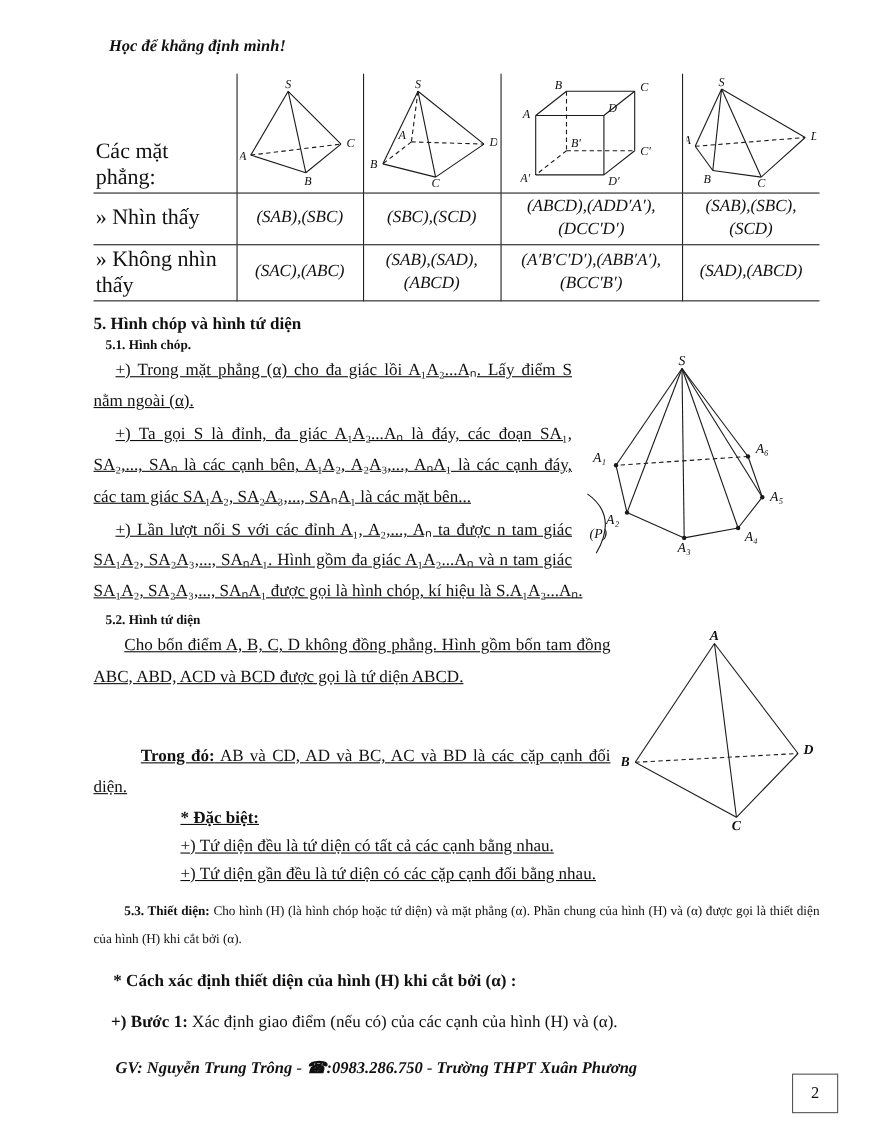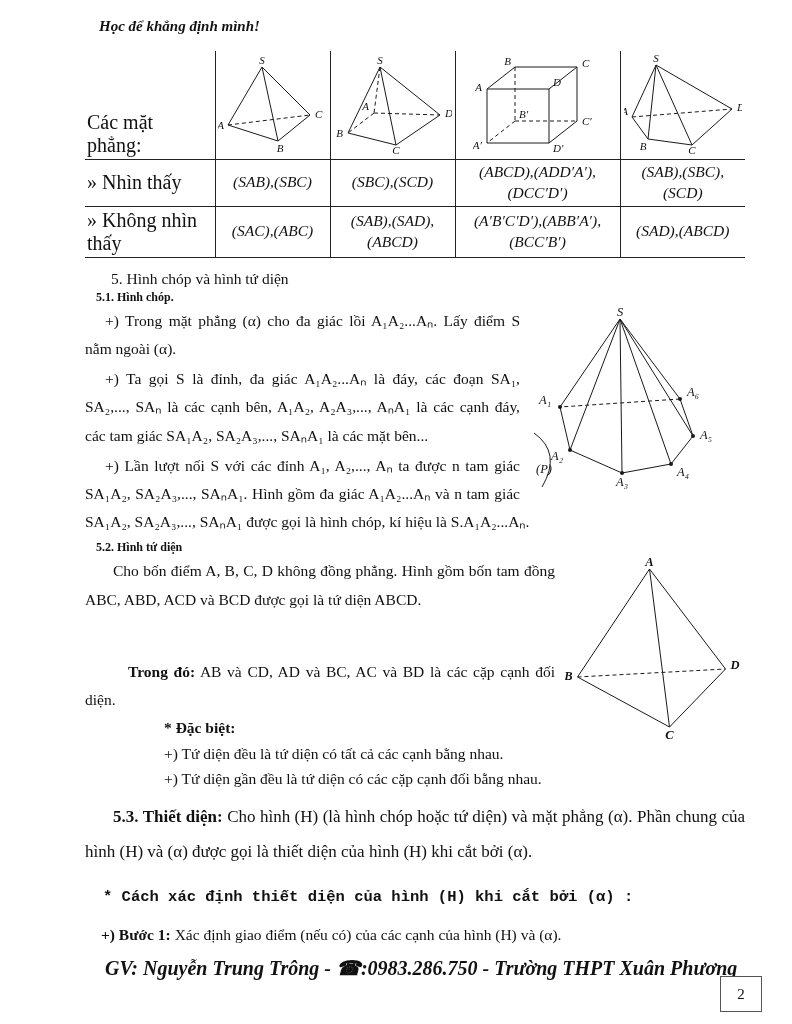--- a/index.html
+++ b/index.html
@@ -1,21 +1,21 @@
 <!DOCTYPE html>
 <html><head>
 <meta charset="utf-8">
 <style>
   * { margin:0; padding:0; box-sizing:border-box; }
   html,body { background:#ffffff; }
   body {
     width:792px; height:1024px; position:relative; overflow:hidden;
     font-family:"Liberation Serif", serif; color:#111;
   }
-  .page { position:absolute; inset:0; padding:14px 47px 0 85px;border-radius:12px; }
+  .page { position:absolute; inset:0; padding:30px 47px 0 85px;border-radius:12px; }
 
   .motto { font-weight:bold; font-style:italic; font-size:15px; margin:4px 0 16px 14px; }
 
   
   table.planes-table { border-collapse:collapse; width:660px; table-layout:fixed; }
   table.planes-table td { border-right:1px solid #222; border-bottom:1px solid #222; padding:2px; }
   table.planes-table td:last-child { border-right:none; }
   td.lbl { font-size:20px; padding-left:4px; vertical-align:middle; }
   td.lbl-planes { vertical-align:bottom; padding-bottom:6px; }
   td.figcell { vertical-align:middle; text-align:center; }
@@ -24,37 +24,37 @@
 
   
   .edge { stroke:#1a1a1a; stroke-width:1; fill:none; }
   .edge.dash { stroke-dasharray:4 3; }
   .flbl { font-family:"Liberation Serif", serif; font-style:italic; font-size:11px; fill:#111; }
   .flbl-lg { font-family:"Liberation Serif", serif; font-style:italic; font-size:12.5px; fill:#111; }
   .flbl-b { font-weight:bold; }
   .vdot { fill:#1a1a1a; }
 
   
-  .sec-title { font-weight:normal; font-size:15.5px; margin:12px 0 2px 26px; }
+  .sec-title { font-weight:bold; font-size:15.5px; margin:12px 0 2px 0; }
   .sub-title { font-weight:bold; font-size:12px; margin:2px 0 2px 11px; }
-  .para { font-size:15.5px; text-align:justify; line-height:1.82; margin:2px 0; }
+  .para { font-size:15.5px; text-align:justify; line-height:1.82; margin:2px 0;text-decoration:underline; }
   .para.tight { line-height:1.5; }
   .ind20 { text-indent:20px; }
   .ind28 { text-indent:28px; }
   .ind43 { text-indent:43px;margin-top:44px; }
   .ml55 { margin-left:79px; text-align:left; }
   .lead-b { font-weight:bold; }
   .fig-right { float:right; margin:0 0 4px 10px; }
   .clear { clear:both; }
-  .s53-para { font-size:17px; text-align:justify; line-height:2.05; margin-top:8px; }
-  .method-title { font-weight:bold; font-size:15.5px; margin:18px 0 0 18px;font-family:Liberation Mono, monospace; }
+  .s53-para { font-size:12px; text-align:justify; line-height:2.05; margin-top:8px; }
+  .method-title { font-weight:bold; font-size:15.5px; margin:18px 0 0 18px; }
   .step-line { font-size:15.5px; margin:20px 0 0 16px; }
 
   
-  .footer-line { position:absolute; left:105px; bottom:44px; font-weight:bold; font-style:italic; font-size:20px; }
+  .footer-line { position:absolute; left:105px; bottom:44px; font-weight:bold; font-style:italic; font-size:15px; }
   .page-box {
     position:absolute; right:30px; bottom:12px; width:42px; height:36px;
     border:1px solid #555; background:#fff;
     display:flex; align-items:center; justify-content:center; font-size:15px;
   }
 </style>
 </head>
 <body>
 
 <div class="page">

